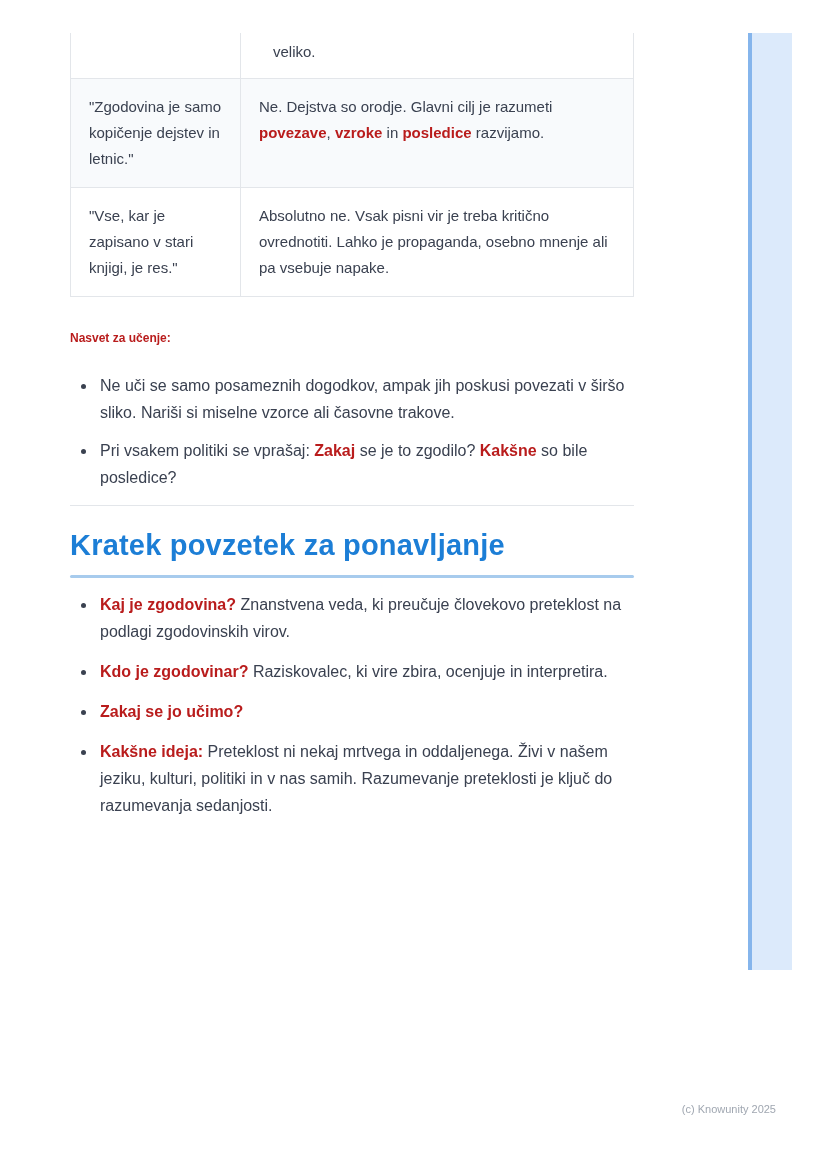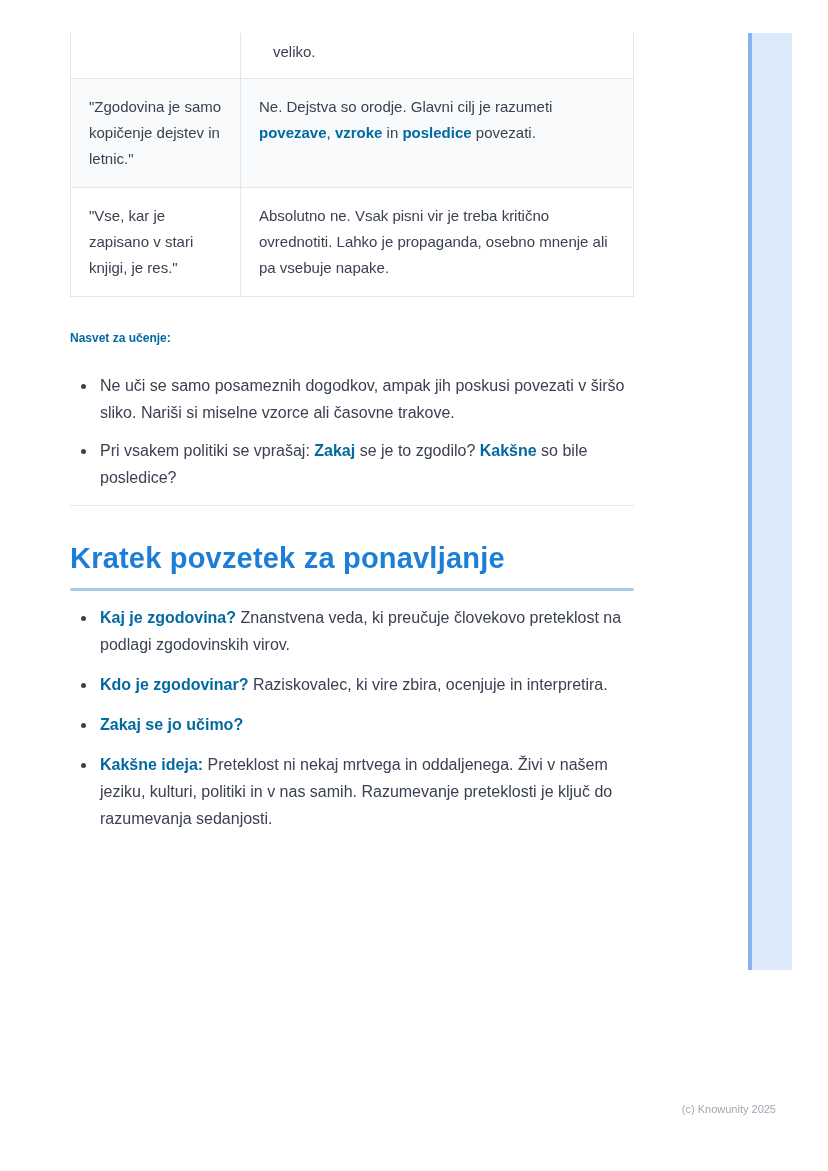--- a/index.html
+++ b/index.html
@@ -16,36 +16,36 @@
 
   
   table.myth-table { width:100%; border-collapse:collapse; font-size:15px; line-height:26px; }
   table.myth-table td {
     border:1px solid #e3e6ea; vertical-align:top;
     padding:15px 18px;
   }
   td.myth-col { width:170px; }
   tr.partial td { border-top:none; padding-top:6px; padding-bottom:13px;padding-left:32px; }
   tr.shaded { background:#f8fafc; }
-  strong { font-weight:700; color:#0369a1; }
+  strong { font-weight:700; color:#b91c1c; }
 
   
   .tip-heading { margin-top:29px; font-size:12px; line-height:24px; }
 
   ul.bullets {
     margin-top:22px; padding-left:27px;
     font-size:16px; line-height:27px; list-style-type:disc;
   }
   ul.bullets > li { margin-bottom:11px; padding-left:3px; }
   ul.bullets > li:last-child { margin-bottom:0; }
 
   
   hr.divider { border:none; border-top:1px solid #e3e6ea; margin-top:14px; }
   h1.section-heading {
-    margin-top:35px; font-size:29px; line-height:34px;
+    margin-top:22px; font-size:29px; line-height:34px;
     font-weight:700; color:#1c7ed6; letter-spacing:.2px;
   }
   .heading-underline { margin-top:13px; height:3px; background:#a7cbed; border-radius:2px; }
 
   ul.bullets.summary { margin-top:13px; }
   ul.bullets.summary > li { margin-bottom:13px; }
 
   ul.sub {
     list-style-type:circle; margin-top:11px; margin-bottom:4px;
     padding-left:24px; font-size:16px; line-height:26px;
@@ -75,21 +75,21 @@
       <tbody>
         <tr class="partial">
           <td class="myth-col"></td>
           <td>
             <span>veliko.</span>
           </td>
         </tr>
         <tr class="shaded">
           <td class="myth-col">"Zgodovina je samo kopičenje dejstev in letnic."</td>
           <td>
-            <span>Ne. Dejstva so orodje. Glavni cilj je razumeti </span><strong>povezave</strong><span>, </span><strong>vzroke</strong><span> in </span><strong>posledice</strong><span> povezati.</span>
+            <span>Ne. Dejstva so orodje. Glavni cilj je razumeti </span><strong>povezave</strong><span>, </span><strong>vzroke</strong><span> in </span><strong>posledice</strong><span> razvijamo.</span>
           </td>
         </tr>
         <tr>
           <td class="myth-col">"Vse, kar je zapisano v stari knjigi, je res."</td>
           <td>
             <span>Absolutno ne. Vsak pisni vir je treba kritično ovrednotiti. Lahko je propaganda, osebno mnenje ali pa vsebuje napake.</span>
           </td>
         </tr>
       </tbody>
     </table>

